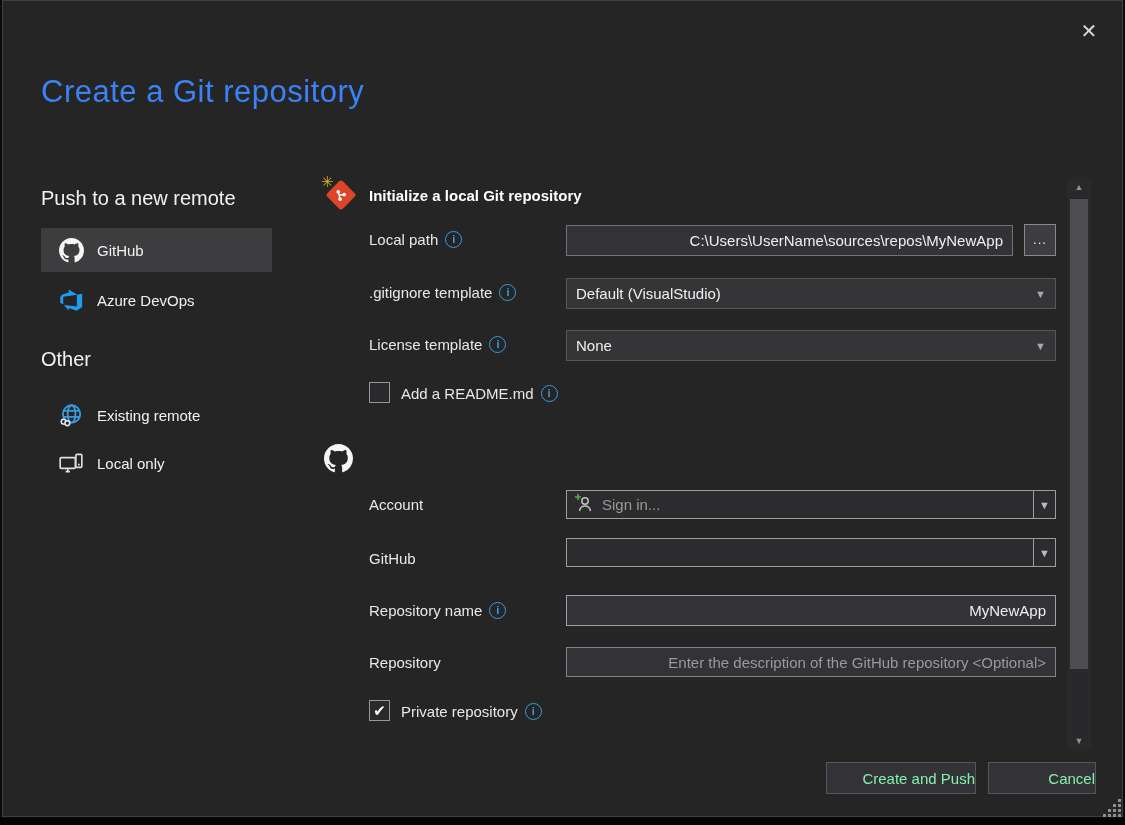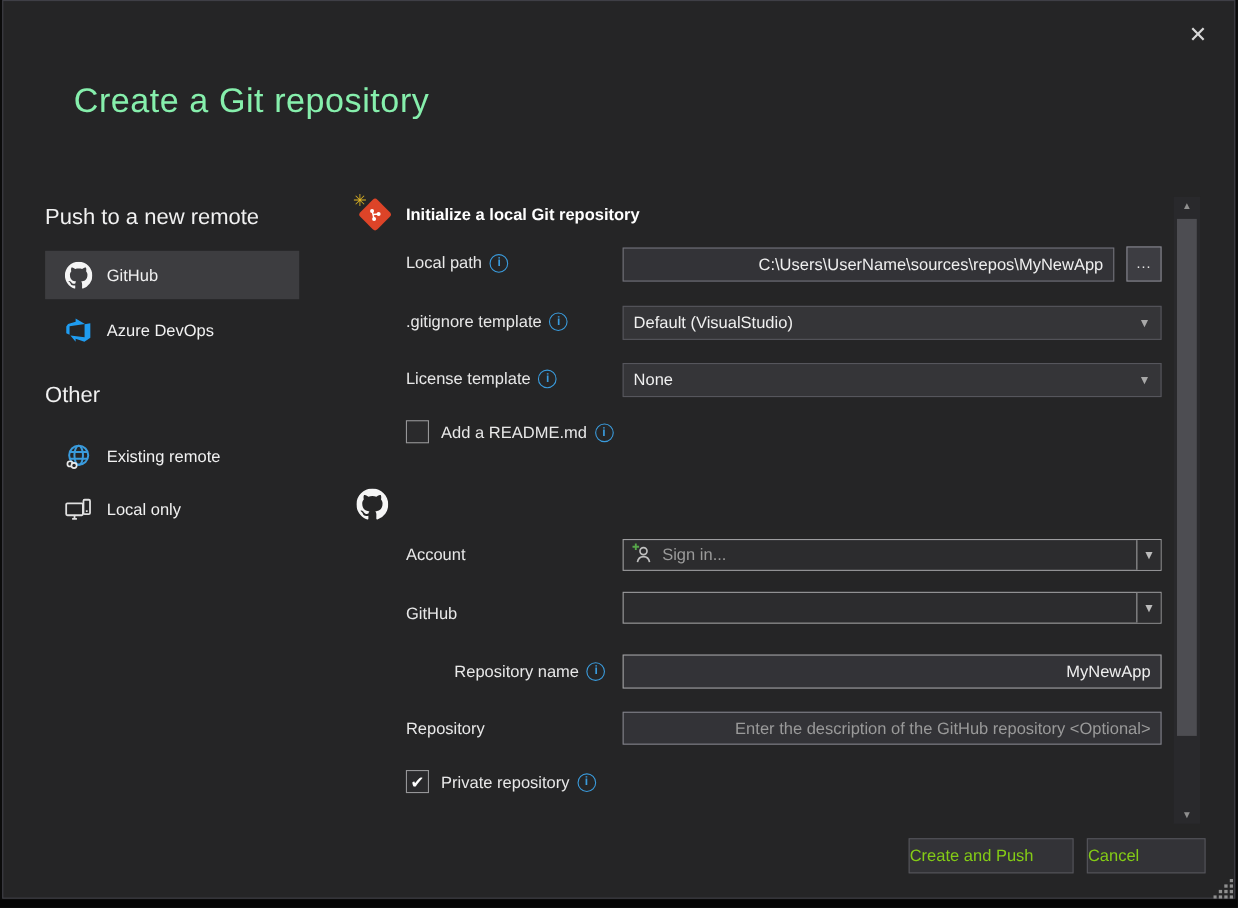--- a/index.html
+++ b/index.html
@@ -5,21 +5,21 @@
   * { margin:0; padding:0; box-sizing:border-box; }
   html,body { width:1125px; height:825px; background:#0b0b0b; overflow:hidden;
     font-family:"Liberation Sans", sans-serif; }
   #stage { position:relative; width:1125px; height:825px; background:#0b0b0b; }
   #dialog { position:absolute; left:2px; top:0; width:1121px; height:817px;
     background:#252526; border:1px solid #3f3f46; }
 
   .abs { position:absolute; }
 
   
-  .dlg-title { left:38px; top:73px; font-size:31px; font-weight:300; color:#86efac; letter-spacing:.5px;margin-left:26px; }
+  .dlg-title { left:38px; top:73px; font-size:31px; font-weight:300; color:#3b82f6; letter-spacing:.5px; }
   .close-btn { left:1068px; top:12px; width:36px; height:36px; color:#d8d8d8; font-size:20px;
     display:flex; align-items:center; justify-content:center; cursor:default; }
 
   
   .side-head { left:38px; color:#f1f1f1; font-size:20px; font-weight:400; }
   .side-item { left:38px; width:231px; height:44px; display:flex; align-items:center; gap:13px;
     padding-left:17px; color:#f1f1f1; font-size:15px; }
   .side-item.selected { background:#3d3d40; }
   .side-icon { width:26px; height:26px; display:flex; align-items:center; justify-content:center; flex:0 0 26px; }
 
@@ -53,22 +53,22 @@
   .checkbox { width:21px; height:21px; background:#2a2a2c; border:1px solid #969698;
     display:flex; align-items:center; justify-content:center; color:#ffffff; font-size:15px; }
 
   
   .scrollbar { left:1064px; top:178px; width:24px; height:570px; background:#29292c; }
   .sb-arrow { position:absolute; left:0; width:24px; height:16px; display:flex; align-items:center;
     justify-content:center; color:#8f8f8f; font-size:9px; }
   .sb-thumb { position:absolute; left:3px; top:20px; width:18px; height:470px; background:#4d4d52; }
 
   
-  .footer-btn { background:#333337; border:1px solid #55555b; color:#84cc16; font-size:15px;
-    display:flex; align-items:center; justify-content:flex-start;
+  .footer-btn { background:#333337; border:1px solid #55555b; color:#86efac; font-size:15px;
+    display:flex; align-items:center; justify-content:flex-end;
     font-family:"Liberation Sans", sans-serif; }
 
   
   .git-badge { position:relative; width:36px; height:36px; }
   .git-diamond { position:absolute; left:7px; top:7px; width:22px; height:22px; background:#dd4428;
     border-radius:3px; transform:rotate(45deg); }
   .git-glyph { position:absolute; left:7px; top:7px; width:22px; height:22px; }
   .git-spark { position:absolute; left:-2px; top:-4px; color:#d9b024; font-size:15px; }
   .bottom-strip { left:0; top:818px; width:1125px; height:7px; background:#050505; }
 </style>
@@ -214,21 +214,21 @@
     </div>
     <div class="abs combo" style="left:563px; top:537px; width:490px; height:29px;">
       <div class="combo-body">
         <span></span>
       </div>
       <div class="combo-arrow">
         <span>▼</span>
       </div>
     </div>
 
-    <div class="abs row-label" style="left:366px; top:601px;margin-left:44px;">
+    <div class="abs row-label" style="left:366px; top:601px;">
       <span>Repository name</span>
       <span class="info-icon">i</span>
     </div>
     <input class="abs text-input light-border" style="left: 563px; top: 594px; width: 490px; height: 31px;" value="MyNewApp">
 
     <div class="abs row-label" style="left:366px; top:653px;">
       <span>Repository</span>
     </div>
     <input class="abs text-input mid-border" style="left: 563px; top: 646px; width: 490px; height: 30px;" placeholder="Enter the description of the GitHub repository &lt;Optional&gt;">
 

